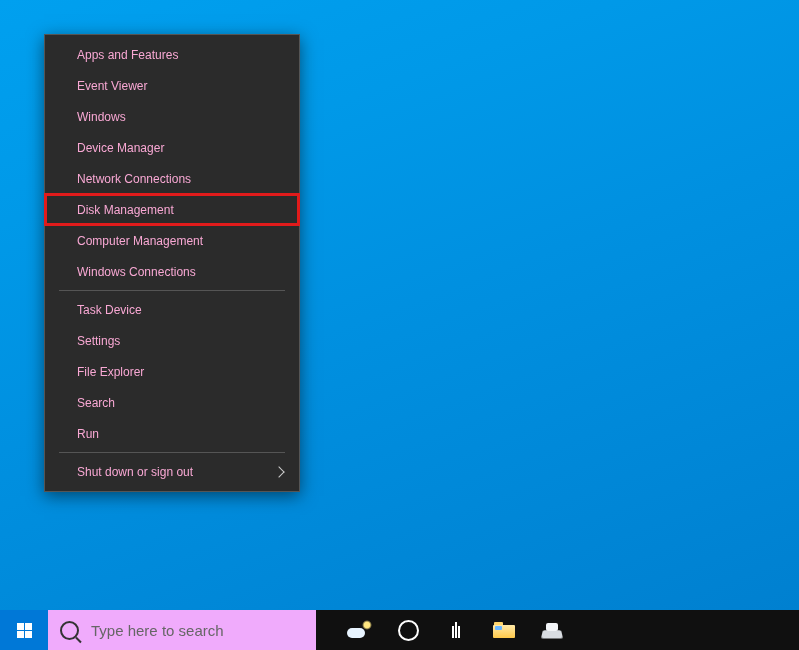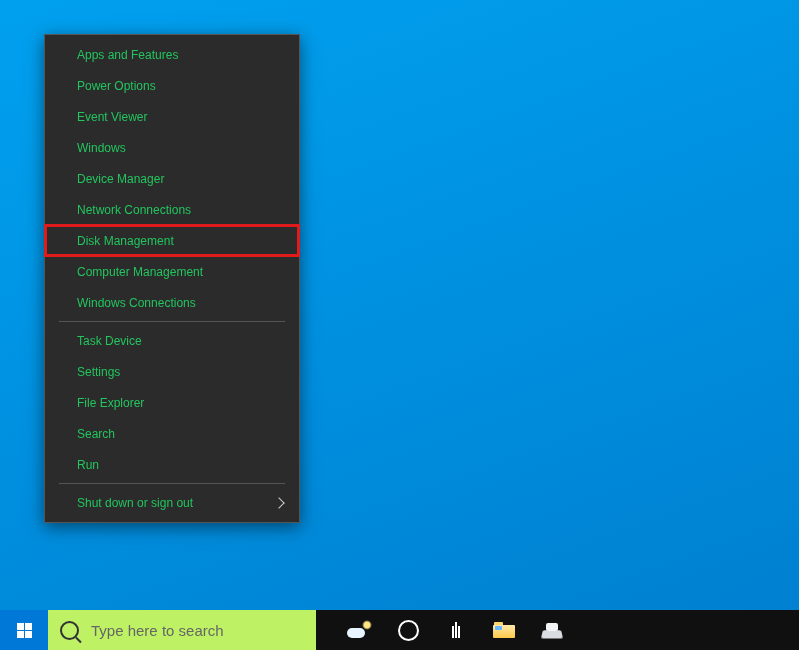--- a/index.html
+++ b/index.html
@@ -1,21 +1,21 @@
 <!DOCTYPE html>
 <html><head>
 <meta charset="utf-8">
 <style>
 html,body{margin:0;padding:0;width:799px;height:650px;overflow:hidden;font-family:"Segoe UI",Arial,sans-serif;background:#000}
 .desktop{position:absolute;left:0;top:0;width:799px;height:610px;background:linear-gradient(160deg,#00a0ef 0%,#0099e8 25%,#0090e0 50%,#0088d8 75%,#0080d0 100%)}
 .taskbar{position:absolute;left:0;bottom:0;width:799px;height:40px;background:#101010;display:flex;align-items:center}
 .start-btn{width:48px;height:40px;display:flex;align-items:center;justify-content:center;background:#0078d7;cursor:pointer}
 .win-logo{display:grid;grid-template-columns:7px 7px;grid-template-rows:7px 7px;gap:1px}
 .win-logo span{background:#fff}
-.searchbox{height:40px;width:268px;background:#bef264;display:flex;align-items:center;padding:0 12px;box-sizing:border-box;cursor:text}
+.searchbox{height:40px;width:268px;background:#f0abfc;display:flex;align-items:center;padding:0 12px;box-sizing:border-box;cursor:text}
 .searchbox .mag{width:15px;height:15px;border:2px solid #333;border-radius:50%;position:relative;margin-right:12px;flex-shrink:0}
 .searchbox .mag:after{content:"";position:absolute;width:7px;height:2px;background:#333;transform:rotate(45deg);bottom:-3px;right:-5px}
 .searchbox span{color:#666;font-size:15px}
 .task-gap{width:20px}
 .weather{width:48px;height:40px;display:flex;align-items:center;justify-content:center}
 .weather-icon{width:30px;height:20px;position:relative}
 .weather-icon .sun{position:absolute;right:3px;top:0;width:10px;height:10px;background:radial-gradient(circle,#ffe680 40%,transparent 70%);border-radius:50%}
 .weather-icon .cloud{position:absolute;left:2px;bottom:2px;width:18px;height:10px;background:#e8f4ff;border-radius:10px}
 .task-icon{width:48px;height:40px;display:flex;align-items:center;justify-content:center;cursor:pointer}
 .cortana-ring{width:17px;height:17px;border:2px solid #fff;border-radius:50%}
@@ -27,36 +27,33 @@
 .explorer-ic{width:22px;height:16px;position:relative}
 .explorer-ic .tab{position:absolute;top:0;left:1px;width:9px;height:4px;background:#ffd56b;border-radius:1px 1px 0 0}
 .explorer-ic .body{position:absolute;top:3px;left:0;width:22px;height:13px;background:linear-gradient(#ffe9a8,#ffc94a);border-radius:1px}
 .explorer-ic .clip{position:absolute;top:4px;left:2px;width:7px;height:4px;background:#6bb7ff;border-radius:1px}
 .aomei-ic{width:20px;height:18px;position:relative}
 .aomei-ic .base{position:absolute;bottom:0;left:0;width:20px;height:10px;background:#d9dde2;border-radius:2px;transform:perspective(30px) rotateX(35deg)}
 .aomei-ic .top{position:absolute;top:2px;left:4px;width:12px;height:8px;background:#f2f4f7;border-radius:2px}
 
 
 .winx{position:absolute;left:44px;top:34px;width:256px;background:#2b2b2b;border:1px solid #555;box-shadow:0 4px 16px rgba(0,0,0,.5);box-sizing:border-box;padding:4px 0}
-.winx .item{height:31px;display:flex;align-items:center;padding:0 20px 0 32px;color:#22c55e;font-size:12px;cursor:pointer;position:relative}
+.winx .item{height:31px;display:flex;align-items:center;padding:0 20px 0 32px;color:#f9a8d4;font-size:12px;cursor:pointer;position:relative}
 .winx .sep{height:1px;background:#555;margin:3px 14px}
 .winx .item.highlight{outline:3px solid #e11b1b;outline-offset:-2px}
 .winx .chev{position:absolute;right:16px;width:7px;height:7px;border-right:1.5px solid #ccc;border-top:1.5px solid #ccc;transform:rotate(45deg)}
 </style>
 </head>
 <body>
 
 <div class="desktop"></div>
 
 <div class="winx" id="winx-menu">
     <div class="item">
       <span>Apps and Features</span>
-    </div>
-    <div class="item">
-      <span>Power Options</span>
     </div>
     <div class="item">
       <span>Event Viewer</span>
     </div>
     <div class="item">
       <span>Windows</span>
     </div>
     <div class="item">
       <span>Device Manager</span>
     </div>

